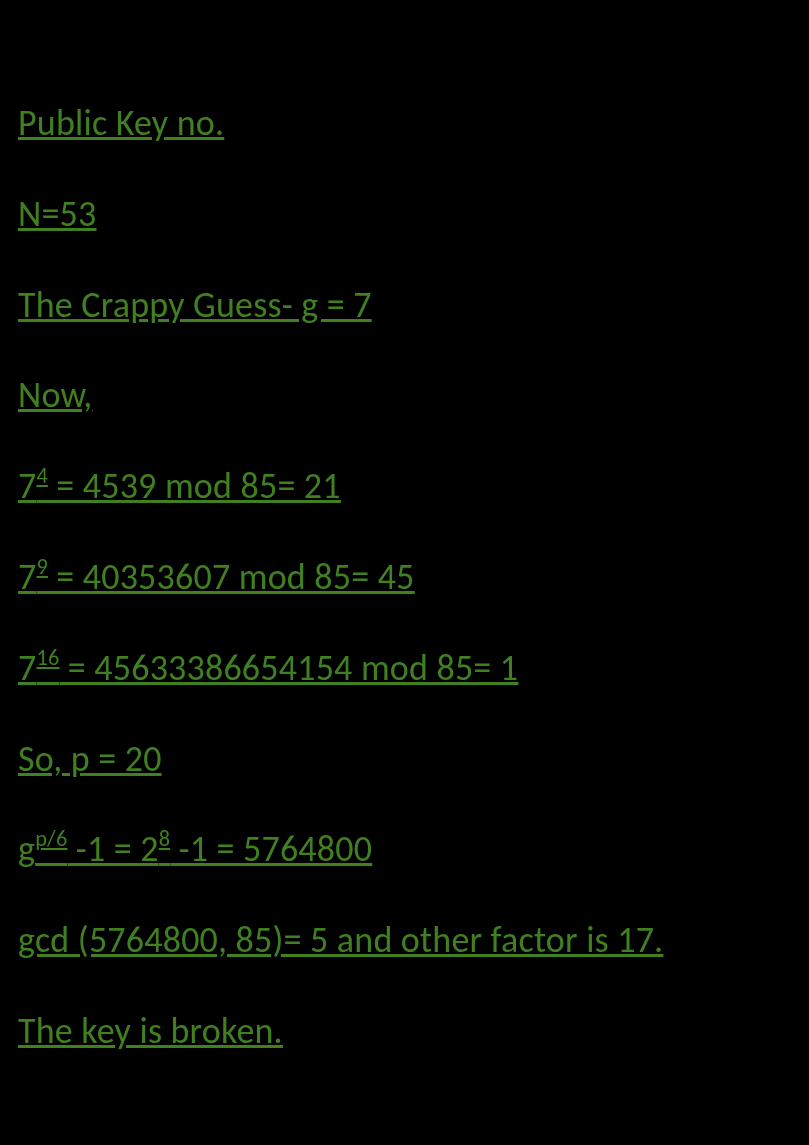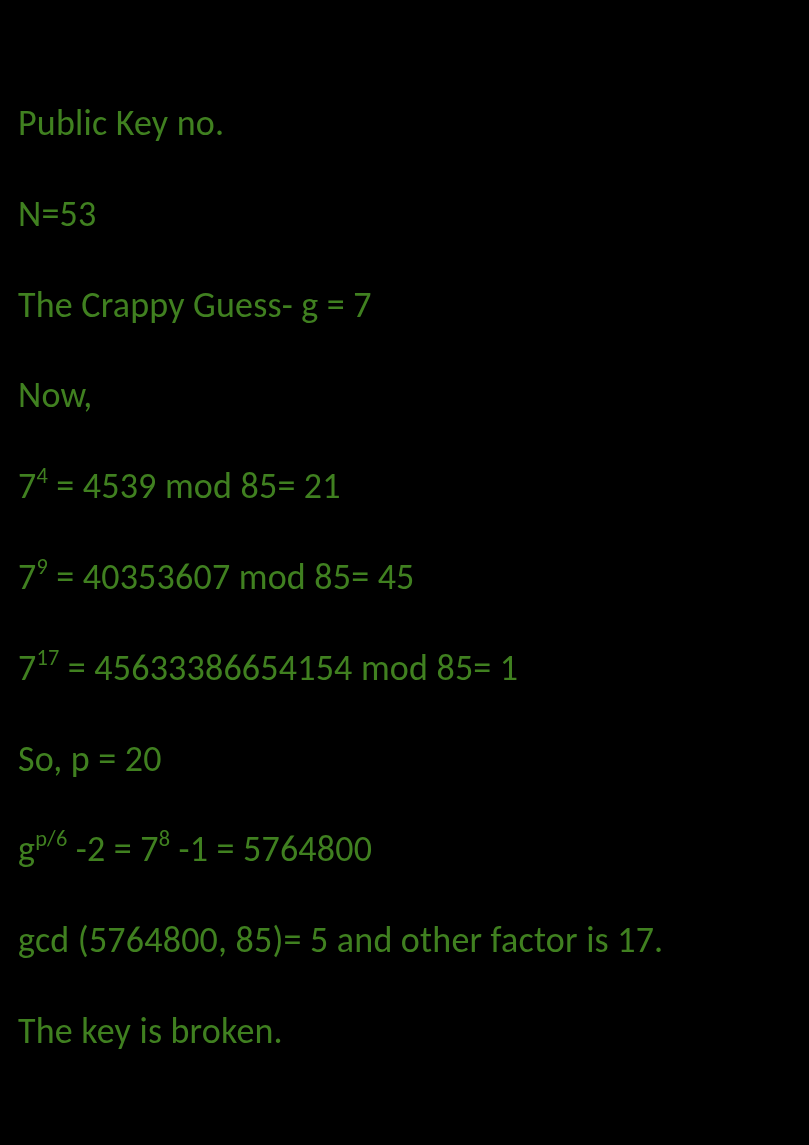--- a/index.html
+++ b/index.html
@@ -1,18 +1,19 @@
 <!DOCTYPE html>
 <html><head>
   <meta charset="utf-8">
   <style>
     * {
       margin: 0;
       padding: 0;
       box-sizing: border-box;
+      text-decoration: underline;
     }
     body {
       background-color: #000000;
       width: 809px;
       height: 1145px;
       padding: 100px 18px 18px 18px;
       font-family: Calibri, 'Segoe UI', Arial, sans-serif;
       overflow: hidden;
     }
     .line {
@@ -37,21 +38,21 @@
 <div class="line">N=53</div>
 
 <div class="line">The Crappy Guess- g = 7</div>
 
 <div class="line">Now,</div>
 
 <div class="line"><span>7</span><sup>4</sup><span> = 4539 mod 85= 21</span></div>
 
 <div class="line"><span>7</span><sup>9</sup><span> = 40353607 mod 85= 45</span></div>
 
-<div class="line"><span>7</span><sup>17</sup><span> = 45633386654154 mod 85= 1</span></div>
+<div class="line"><span>7</span><sup>16</sup><span> = 45633386654154 mod 85= 1</span></div>
 
 <div class="line">So, p = 20</div>
 
-<div class="line"><span>g</span><sup>p/6</sup><span> -2 = 7</span><sup>8</sup><span> -1 = 5764800</span></div>
+<div class="line"><span>g</span><sup>p/6</sup><span> -1 = 2</span><sup>8</sup><span> -1 = 5764800</span></div>
 
 <div class="line">gcd (5764800, 85)= 5 and other factor is 17.</div>
 
 <div class="line">The key is broken.</div>
 
 </body></html>

